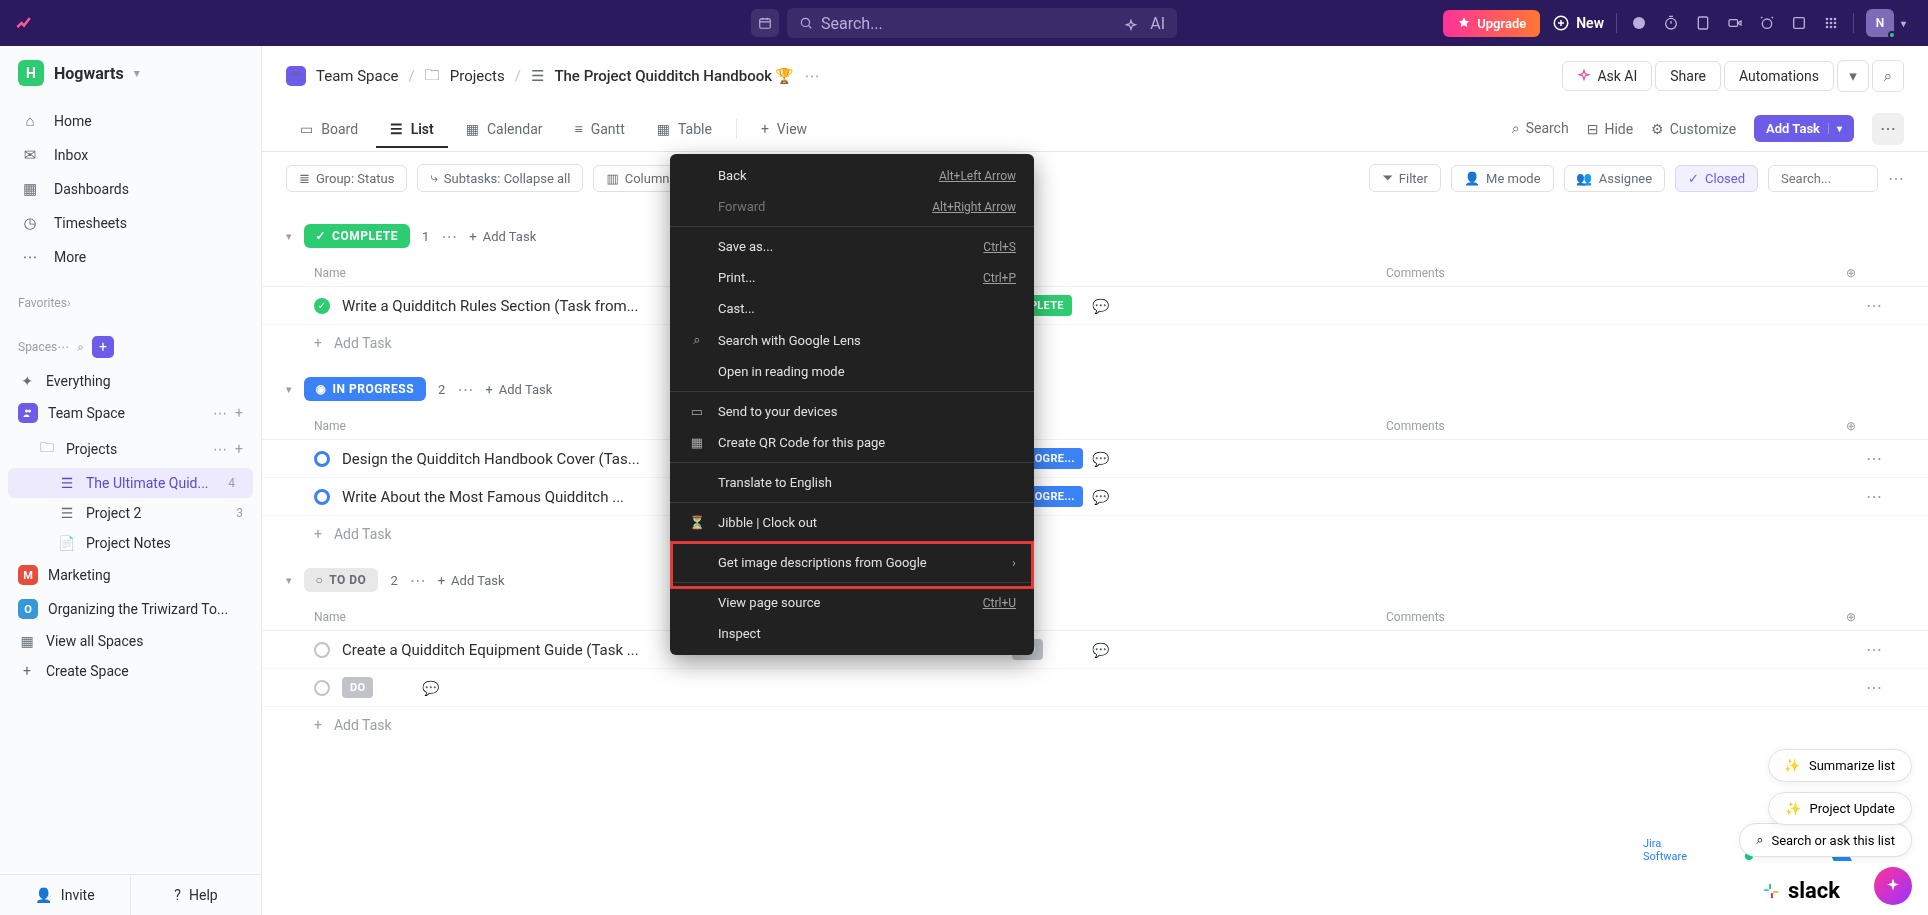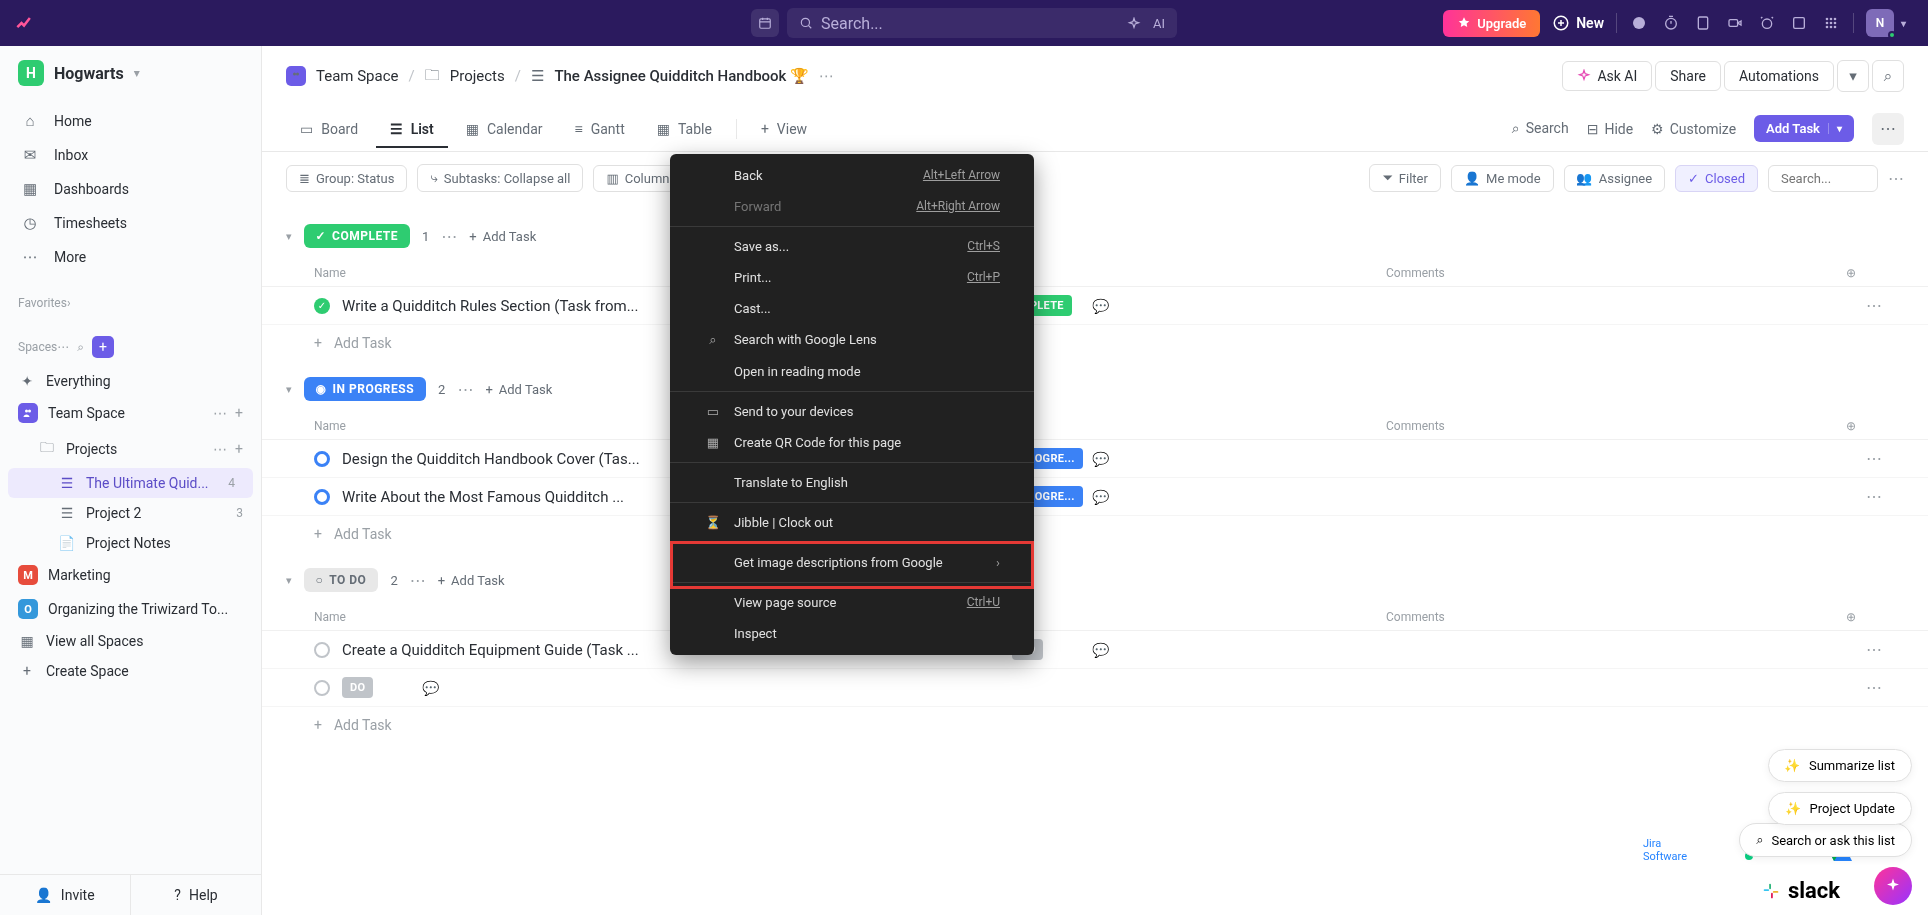--- a/index.html
+++ b/index.html
@@ -4,21 +4,21 @@
 <style>
 * { box-sizing: border-box; margin: 0; padding: 0; font-family: -apple-system, BlinkMacSystemFont, "Segoe UI", Roboto, sans-serif; }
 body { background: #fff; width: 1928px; height: 915px; overflow: hidden; position: relative; }
 
 
 .topbar { background: #2b1a5e; height: 46px; display: flex; align-items: center; padding: 0 12px; gap: 8px; position: relative; }
 .logo { width: 24px; height: 24px; display: flex; align-items: center; justify-content: center; font-size: 18px; }
 .topbar-center { position: absolute; left: 50%; transform: translateX(-50%); display: flex; align-items: center; gap: 8px; }
 .cal-btn { width: 28px; height: 28px; background: rgba(255,255,255,0.1); border-radius: 6px; display: flex; align-items: center; justify-content: center; color: #b8aed9; cursor: pointer; }
 .search-bar { background: rgba(255,255,255,0.08); border-radius: 6px; height: 30px; width: 390px; display: flex; align-items: center; padding: 0 12px; color: #b8aed9; gap: 8px; }
-.search-bar .ai-pill { margin-left: auto; display: flex; align-items: flex-end; gap: 12px; font-size: 13px; }
+.search-bar .ai-pill { margin-left: auto; display: flex; align-items: flex-end; gap: 12px; font-size: 16px; }
 .topbar-right { margin-left: auto; display: flex; align-items: center; gap: 12px; }
 .upgrade-btn { background: linear-gradient(90deg, #ff3399, #ff7733); color: #fff; border-radius: 6px; padding: 6px 14px; font-size: 13px; font-weight: 600; display: flex; align-items: center; gap: 6px; cursor: pointer; }
 .new-btn { color: #fff; display: flex; align-items: center; gap: 6px; font-size: 14px; font-weight: 600; cursor: pointer; }
 .topbar-icon { color: #b8aed9; width: 20px; height: 20px; display: flex; align-items: center; justify-content: center; cursor: pointer; font-size: 15px; }
 .avatar { width: 28px; height: 28px; border-radius: 6px; background: #7e6bb8; color: #fff; display: flex; align-items: center; justify-content: center; font-size: 12px; font-weight: 600; position: relative; }
 .avatar::after { content: "▾"; position: absolute; right: -12px; font-size: 10px; color: #b8aed9; }
 .avatar-dot { position: absolute; bottom: -2px; right: -2px; width: 8px; height: 8px; background: #2ecc71; border-radius: 50%; border: 2px solid #2b1a5e; }
 .divider-v { width: 1px; height: 20px; background: rgba(255,255,255,0.2); }
 
 
@@ -99,21 +99,21 @@
 .task-row .status-col { flex: 0 0 80px; display: flex; justify-content: flex-start; }
 .task-row .pill-complete { background: #2ecc71; }
 .task-row .pill-progress { background: #3b82f6; white-space: nowrap; overflow: hidden; text-overflow: ellipsis; max-width: 78px; }
 .task-row .pill-todo { background: #c0c4c9; }
 .task-row .comment-ico { color: #c0c4c9; flex: 0 0 60px; text-align: left; font-size: 14px; }
 .task-row .dots { margin-left: auto; padding-right: 20px; color: #9aa0a6; cursor: pointer; letter-spacing: 2px; }
 .add-task-row { display: flex; align-items: center; padding: 10px 24px 10px 52px; color: #9aa0a6; font-size: 14px; gap: 12px; cursor: pointer; }
 
 
 .context-menu { position: absolute; top: 154px; left: 670px; width: 364px; background: #212121; border-radius: 6px; padding: 6px 0; box-shadow: 0 8px 24px rgba(0,0,0,0.4); z-index: 100; font-size: 13px; }
-.ctx-item { display: flex; padding: 8px 34px; color: #e0e0e0; cursor: pointer; gap: 12px; }
+.ctx-item { display: flex; align-items: center; padding: 8px 18px; color: #e0e0e0; cursor: pointer; gap: 12px; }
 .ctx-item.disabled { color: #757575; }
 .ctx-item .shortcut { margin-left: auto; color: #9e9e9e; font-size: 12px; text-decoration: underline; }
 .ctx-item .arrow { margin-left: auto; color: #9e9e9e; }
 .ctx-item .ctx-ico { width: 18px; text-align: center; color: #aaa; }
 .ctx-sep { height: 1px; background: #3a3a3a; margin: 4px 0; }
 .ctx-highlight { position: absolute; top: 541px; left: 670px; width: 364px; height: 48px; border: 3px solid #e53935; z-index: 101; pointer-events: none; }
 
 
 .floating-right { position: absolute; right: 16px; bottom: 90px; display: flex; flex-direction: column; gap: 10px; align-items: flex-end; z-index: 50; }
 .float-pill { background: #fff; border: 1px solid #e0e0e0; border-radius: 20px; padding: 8px 16px; font-size: 13px; display: flex; align-items: center; gap: 8px; cursor: pointer; box-shadow: 0 2px 8px rgba(0,0,0,0.06); }
@@ -342,21 +342,21 @@
             <circle cx="9" cy="8" r="3"></circle>
             <circle cx="15" cy="8" r="3"></circle>
           </svg>
         </span>
       <span>Team Space</span>
       <span class="sep">/</span>
       <span class="bc-ico">🗀</span>
       <span>Projects</span>
       <span class="sep">/</span>
       <span class="bc-ico">☰</span>
-      <span style="font-weight:500">The Assignee Quidditch Handbook 🏆</span>
+      <span style="font-weight:500">The Project Quidditch Handbook 🏆</span>
       <span style="color:#9aa0a6">⋯</span>
       <div class="right-actions">
         <div class="btn-outline">
           <svg width="14" height="14" viewBox="0 0 24 24" fill="none" stroke="#e64cb5" stroke-width="2">
               <path d="M12 2l2 6 6 2-6 2-2 6-2-6-6-2 6-2z"></path>
             </svg>
           <span>Ask AI</span>
         </div>
         <div class="btn-outline">
             <span>Share</span>

